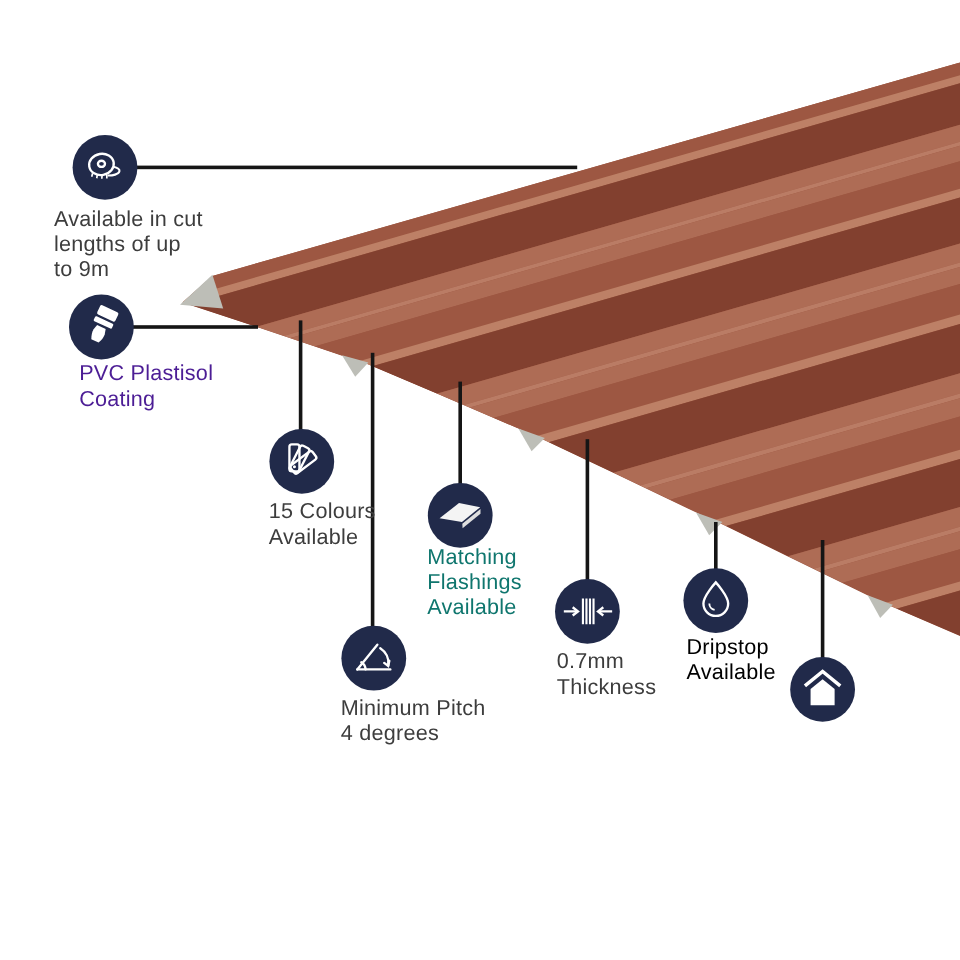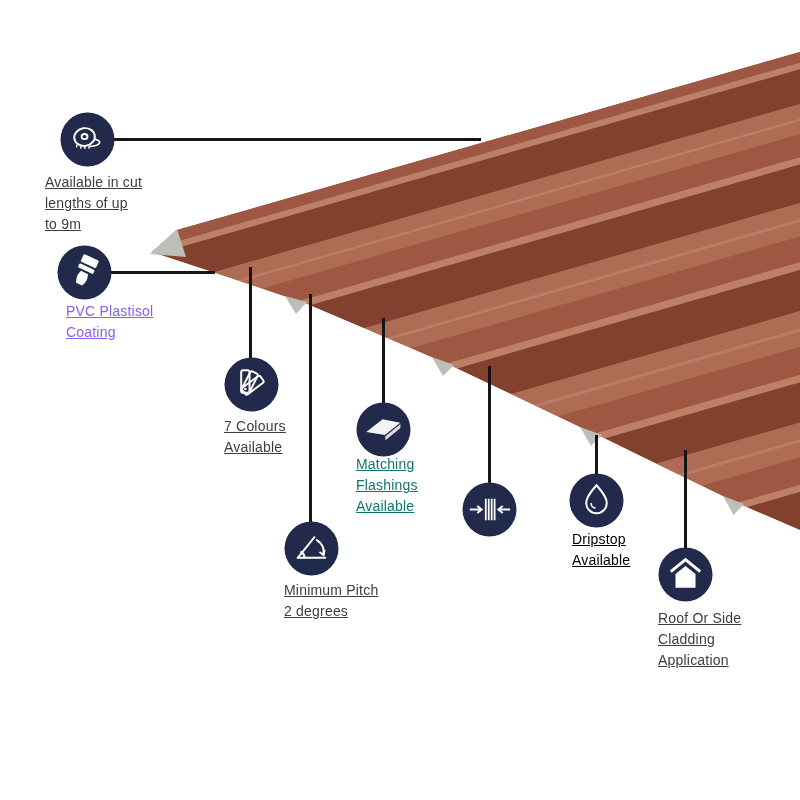--- a/index.html
+++ b/index.html
@@ -1,22 +1,22 @@
 <!DOCTYPE html>
 <html><head>
 <meta charset="utf-8">
 <style>
   html,body{margin:0;padding:0;background:#fff;}
   #stage{position:relative;width:800px;height:800px;background:#fff;overflow:hidden;
          font-family:"Liberation Sans",sans-serif;}
   #sheet-svg{position:absolute;left:0;top:0;pointer-events:none;}
   .connector{position:absolute;background:#151515;}
   .icon{position:absolute;width:55px;height:55px;}
-  .label{position:absolute;color:#3d3d3d;font-size:14px;line-height:21px;
-         letter-spacing:.2px;white-space:pre-line;font-weight:500;text-decoration:underline;}
+  .label{position:absolute;color:#3d3d3d;font-size:18px;line-height:21px;
+         letter-spacing:.2px;white-space:pre-line;font-weight:500;}
 </style>
 </head>
 <body>
 
 <div id="stage" style="background: rgb(255, 255, 255);">
 
   <svg id="sheet-svg" width="800" height="800" viewBox="0 0 800 800">
     <defs>
       <clipPath id="sheetClip">
         <polygon points="152,252 177,230 800,52 800,530 742,505 733.5,513 725,497 657,464 600,436 591,444 582,428 511,394 452,366 443,374 434,358 364,328 305,303 296,312 287,297 213,272"></polygon>
@@ -154,28 +154,27 @@
 
   <svg class="icon" style="left:658px;top:547px;" viewBox="0 0 56 56">
     <circle class="icon-bg" cx="28" cy="28" r="27.5" fill="#212a4a"></circle>
     <path d="M13 25 L28 12.8 L43 25" stroke="#fff" stroke-width="3" fill="none"></path>
     <path d="M17.8 27.6 L28 19.4 L38.2 27.6 V41.5 H17.8 z" fill="#fff"></path>
   </svg>
 
   <div class="label" style="left: 45px; top: 172px; color: rgb(61, 61, 61);">Available in cut
 lengths of up
 to 9m</div>
-  <div class="label" style="left: 66px; top: 301px; color: #8b5cf6;">PVC Plastisol
+  <div class="label" style="left: 66px; top: 301px; color: #4c1d95;">PVC Plastisol
 Coating</div>
-  <div class="label" style="left: 224px; top: 416px; color: rgb(61, 61, 61);">7 Colours
+  <div class="label" style="left: 224px; top: 416px; color: rgb(61, 61, 61);">15 Colours
 Available</div>
   <div class="label" style="left: 356px; top: 454px; color: #0f766e;">Matching
 Flashings
 Available</div>
   <div class="label" style="left: 284px; top: 580px; color: rgb(61, 61, 61);">Minimum Pitch
-2 degrees</div>
+4 degrees</div>
+  <div class="label" style="left: 464px; top: 541px; color: rgb(61, 61, 61);">0.7mm
+Thickness</div>
   <div class="label" style="left: 572px; top: 529px; color: #000000;">Dripstop
 Available</div>
-  <div class="label" style="left: 658px; top: 608px; color: rgb(61, 61, 61);">Roof Or Side
-Cladding
-Application</div>
 
 </div>
 
 </body></html>

